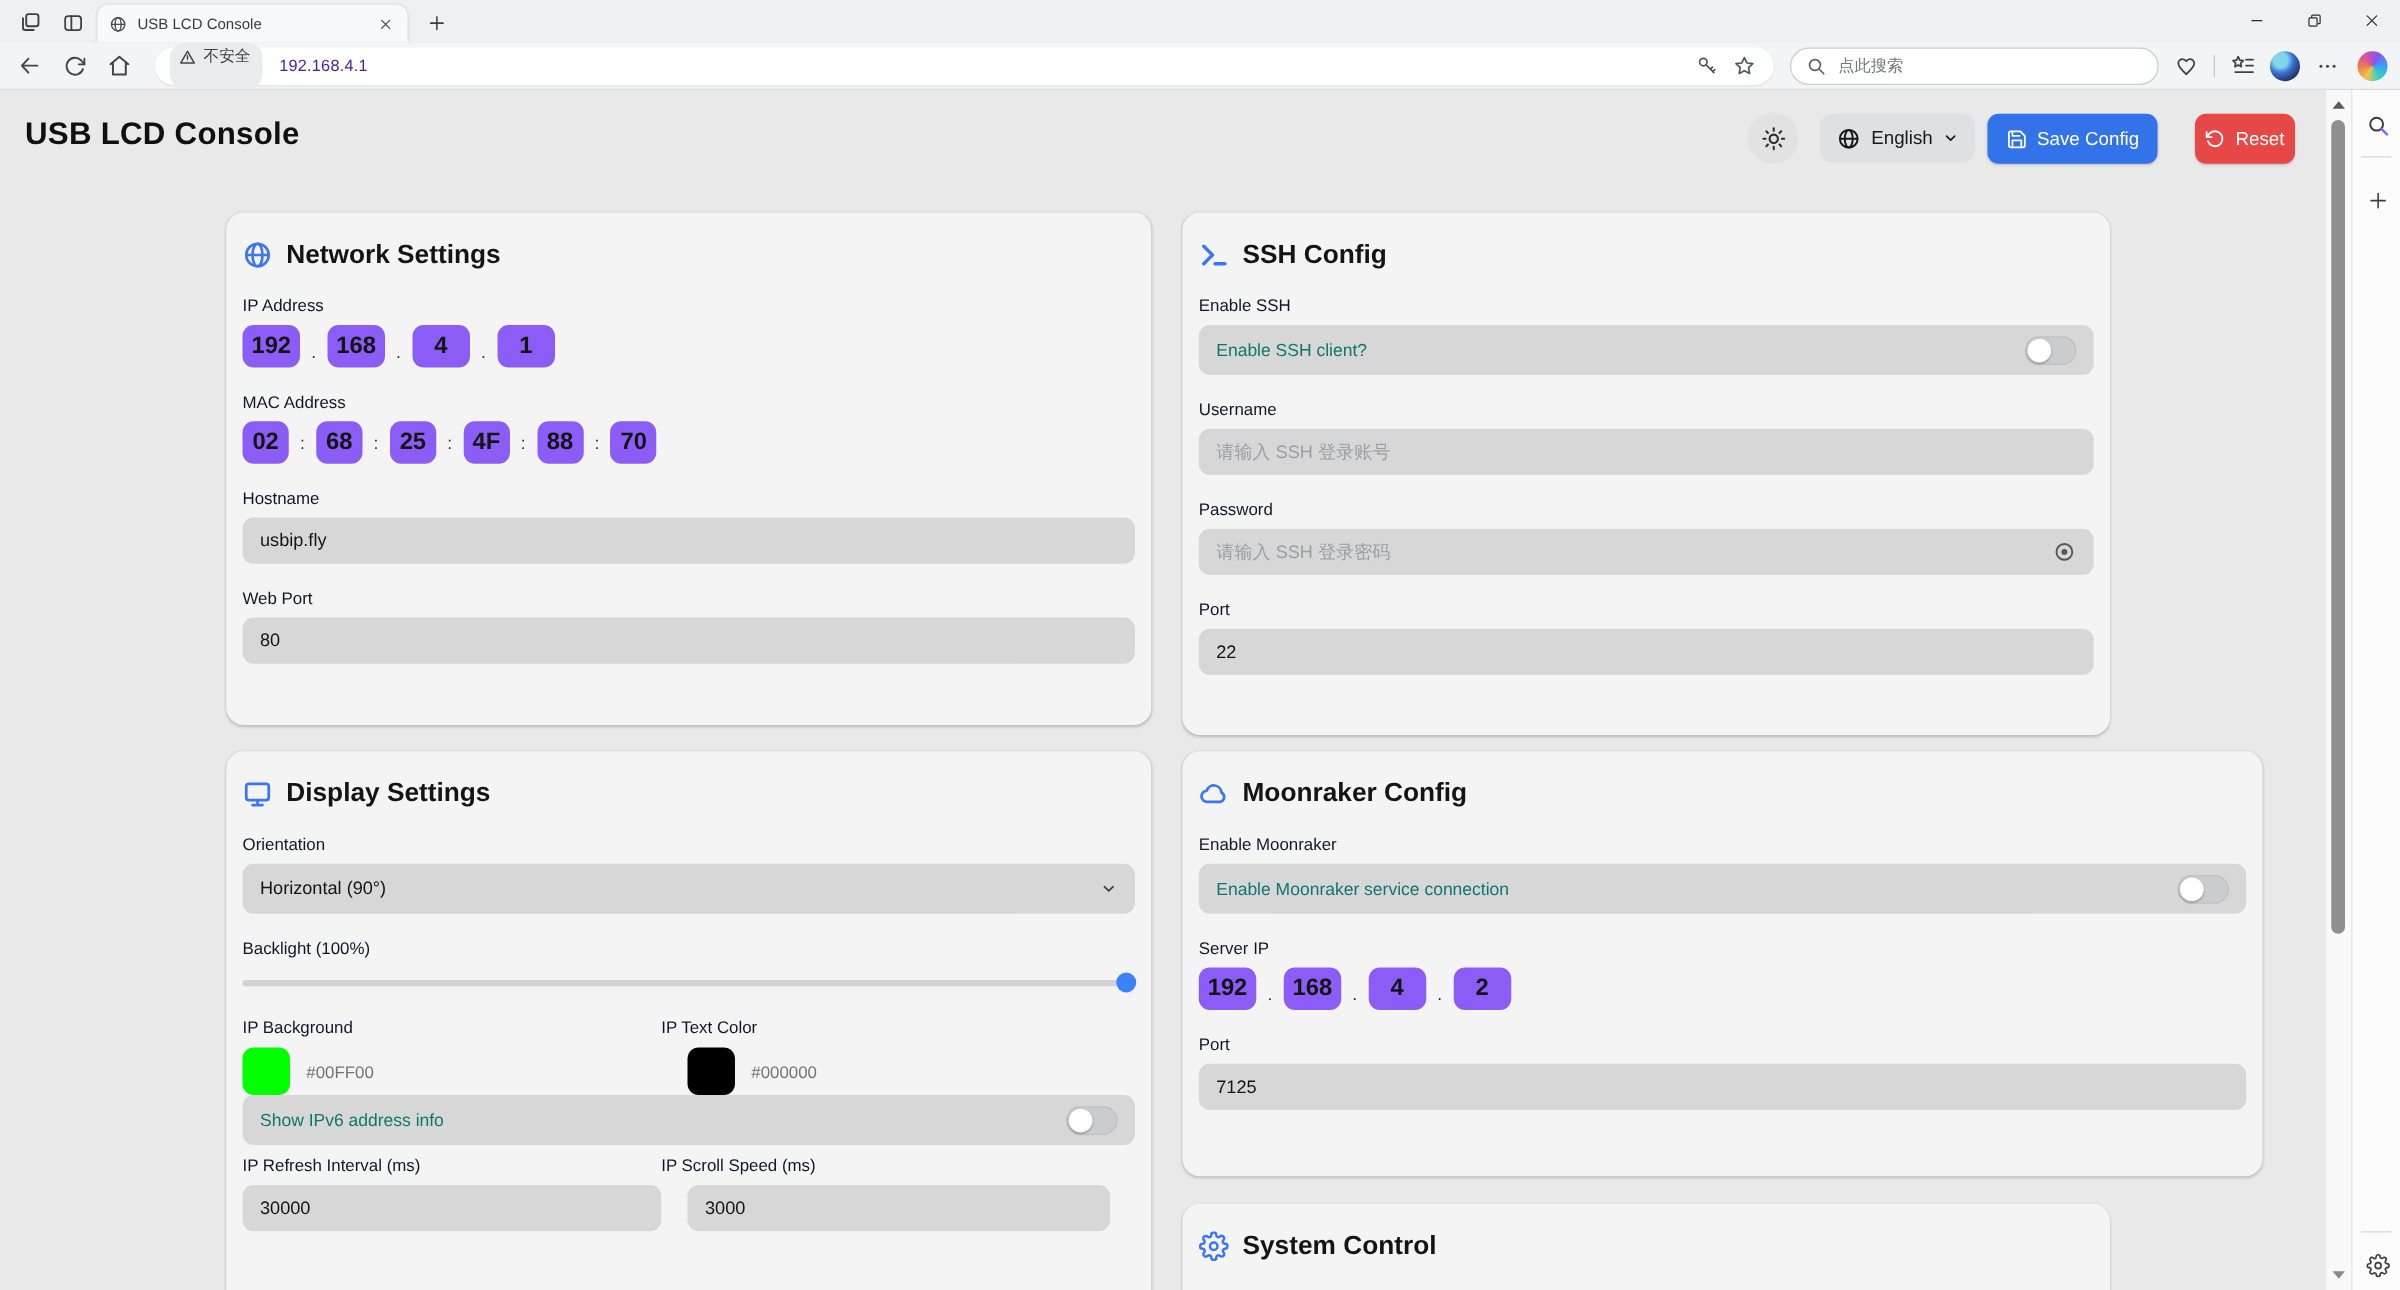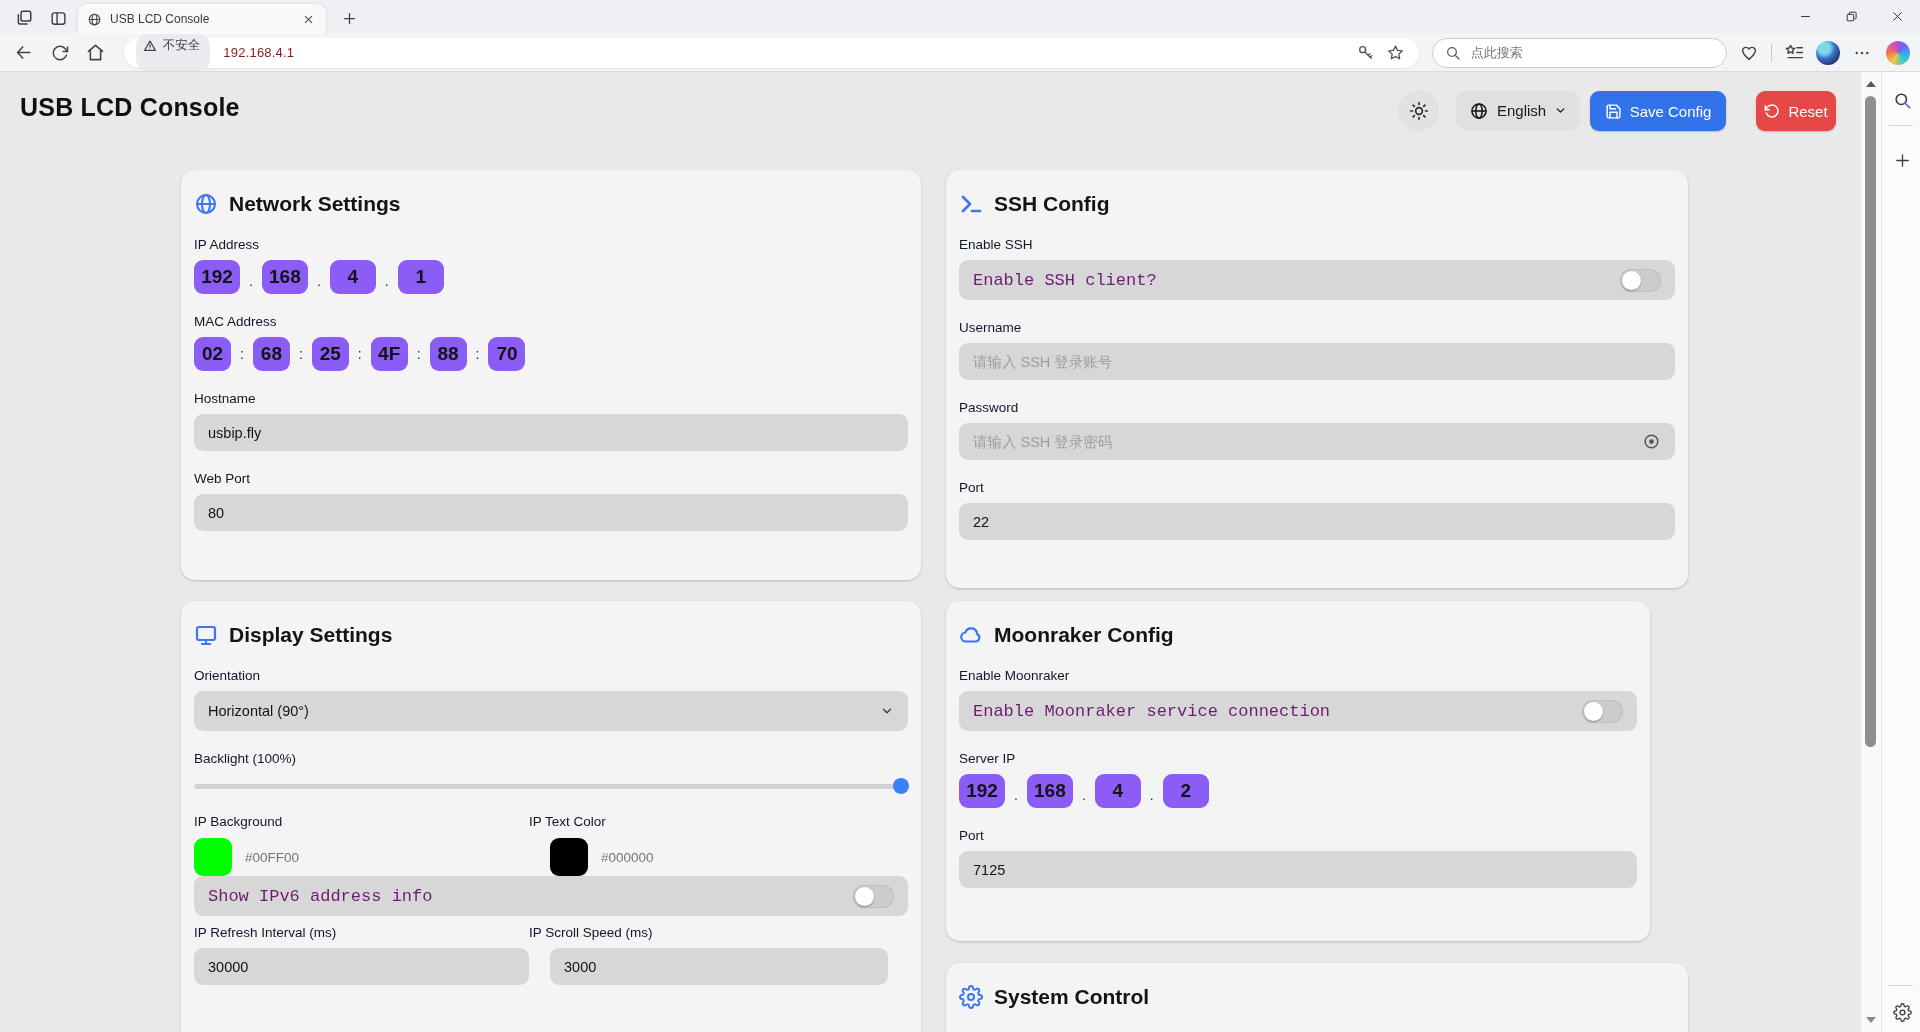--- a/index.html
+++ b/index.html
@@ -16,21 +16,21 @@
   .tab-title { flex:1; font-size:12px; color:#3b3b3b; margin-left:8px; white-space:nowrap; overflow:hidden; }
   .tab-close { width:18px; height:18px; display:flex; align-items:center; justify-content:center; color:#4f4f4f; border-radius:4px; }
   .newtab { position:absolute; left:338px; top:7px; width:22px; height:22px; display:flex; align-items:center; justify-content:center; color:#3f3f3f; }
   .win-controls { position:absolute; right:0; top:0; height:34px; display:flex; }
   .win-btn { width:46px; height:32px; display:flex; align-items:center; justify-content:center; color:#2f2f2f; }
 
   .toolbar { position:absolute; top:34px; left:0; width:1920px; height:38px; background:#f3f4f6; border-bottom:1px solid #dadada; display:flex; align-items:center; padding:0 10px; }
   .nav-btn { width:28px; height:28px; display:flex; align-items:center; justify-content:center; color:#444; margin-right:8px; border-radius:6px; }
   .url-pill { width:1297px; height:30px; background:#ffffff; border-radius:15px; display:flex; align-items:center; padding:0 12px; margin-left:6px; box-shadow:0 1px 2px rgba(0,0,0,.08); }
   .sec-chip { display:flex; align-items:center; gap:6px; background:#e9ebee; border-radius:12px; padding:3px 10px 17px 7px; color:#3f4347; font-size:12.5px; }
-  .url-text { margin-left:13px; font-size:13px; color:#7f1d1d; letter-spacing:.2px; }
+  .url-text { margin-left:13px; font-size:13px; color:#4c1d95; letter-spacing:.2px; }
   .url-spacer { flex:1; }
   .pill-ic { width:22px; height:22px; display:flex; align-items:center; justify-content:center; color:#50555b; margin-left:8px; }
   .search-pill { width:296px; height:30px; background:#ffffff; border:1px solid #c9cdd2; border-radius:15px; display:flex; align-items:center; padding:0 12px; margin-left:13px; }
   .search-ph { margin-left:10px; font-size:13px; color:#73777c; }
   .tb-ic { width:24px; height:24px; display:flex; align-items:center; justify-content:center; color:#3e4347; margin-left:10px; }
   .tb-divider { width:1px; height:18px; background:#c6c9cd; margin-left:10px; }
   .avatar { width:24px; height:24px; border-radius:50%; margin-left:10px; background:radial-gradient(circle at 35% 30%, #7fd7e8 0 25%, #3a6fd8 45%, #23365f 75%, #101726 100%); }
   .copilot { width:24px; height:24px; border-radius:50%; margin-left:12px; background:conic-gradient(from 210deg, #f6c444, #ef7b4d, #d94fa6, #7b5bf2, #3aa2f5, #37d0c2, #f6c444); }
 
   
@@ -39,42 +39,42 @@
   .lang-btn { position:absolute; left:1456px; top:91px; height:39px; padding:0 13px; border-radius:10px; background:#dfe0e2; display:flex; align-items:center; gap:8px; color:#17181a; font-size:15px; }
   .btn { position:absolute; top:91px; height:40px; border-radius:9px; display:flex; align-items:center; justify-content:center; gap:8px; color:#fff; font-size:15px; }
   .btn-save { left:1590px; width:136px; background:#3273e9; box-shadow:0 1px 2px rgba(0,0,0,.2); }
   .btn-reset { left:1756px; width:80px; background:#e64747; box-shadow:0 1px 2px rgba(0,0,0,.2); }
 
   
   .card { position:absolute; background:#f4f4f4; border-radius:14px; box-shadow:0 1px 3px rgba(0,0,0,.13),0 1px 2px rgba(0,0,0,.08); padding:21px 13px; overflow:hidden; }
   #card-network { left:181px; top:170px; width:740px; height:410px; }
   #card-ssh { left:946px; top:170px; width:742px; height:418px; }
   #card-display { left:181px; top:601px; width:740px; height:530px; }
-  #card-moonraker { left:946px; top:601px; width:704px; height:340px; }
+  #card-moonraker { left:946px; top:601px; width:864px; height:340px; }
   #card-system { left:946px; top:963px; width:742px; height:150px; }
 
   .card-header { display:flex; align-items:center; gap:11px; height:26px; }
   .card-header .cicon { color:#3b76f5; }
   .card-title { font-size:21px; font-weight:700; color:#141414; }
 
   .field-label { font-size:13.5px; color:#0f172a; margin:19px 0 7px; line-height:17px; }
   .text-input { width:100%; height:37px; background:#d7d7d7; border:none; outline:none; border-radius:9px; padding:0 14px; font-size:14.5px; color:#141414; font-family:inherit; }
   .text-input::placeholder { color:#9b9ea2; }
   .input-wrap { position:relative; }
   .input-eye { position:absolute; right:13px; top:8px; width:21px; height:21px; color:#555; display:flex; align-items:center; justify-content:center; }
 
   .seg-row { display:flex; align-items:center; }
   .seg { height:34px; background:#8b5cf6; border-radius:9px; display:flex; align-items:center; justify-content:center; font-size:19px; color:#141414;font-weight:bold; }
   .seg-ip { width:46px; }
   .seg-mac { width:37px; }
   .sep { margin:0 9px; color:#2a2a2a; font-size:14px; align-self:flex-end; line-height:26px; }
   .sep-colon { align-self:center; line-height:normal; }
 
   .toggle-row { height:40px; background:#d7d7d7; border-radius:9px; display:flex; align-items:center; justify-content:space-between; padding:0 14px; }
-  .toggle-text { font-size:17px; color:#701a75;font-family:Liberation Mono, monospace; }
+  .toggle-text { font-size:14px; color:#0f766e; }
   .toggle { position:relative; width:41px; height:23px; border-radius:12px; background:#cbcccd; box-shadow:inset 0 0 0 1px #bfbfbf; }
   .toggle .knob { position:absolute; left:2px; top:2px; width:19px; height:19px; border-radius:50%; background:#ffffff; box-shadow:0 1px 2px rgba(0,0,0,.3); }
 
   .select { height:40px; background:#d7d7d7; border-radius:9px; display:flex; align-items:center; justify-content:space-between; padding:0 14px; font-size:14.5px; color:#141414; }
   .select .chev { color:#3c3c3c; }
 
   .slider { position:relative; height:16px; margin-top:11px; }
   .slider .track { position:absolute; left:0; right:0; top:6px; height:5px; border-radius:3px; background:#d2d2d2; }
   .slider .sknob { position:absolute; right:-1px; top:0; width:16px; height:16px; border-radius:50%; background:#3b82f6; }
 

